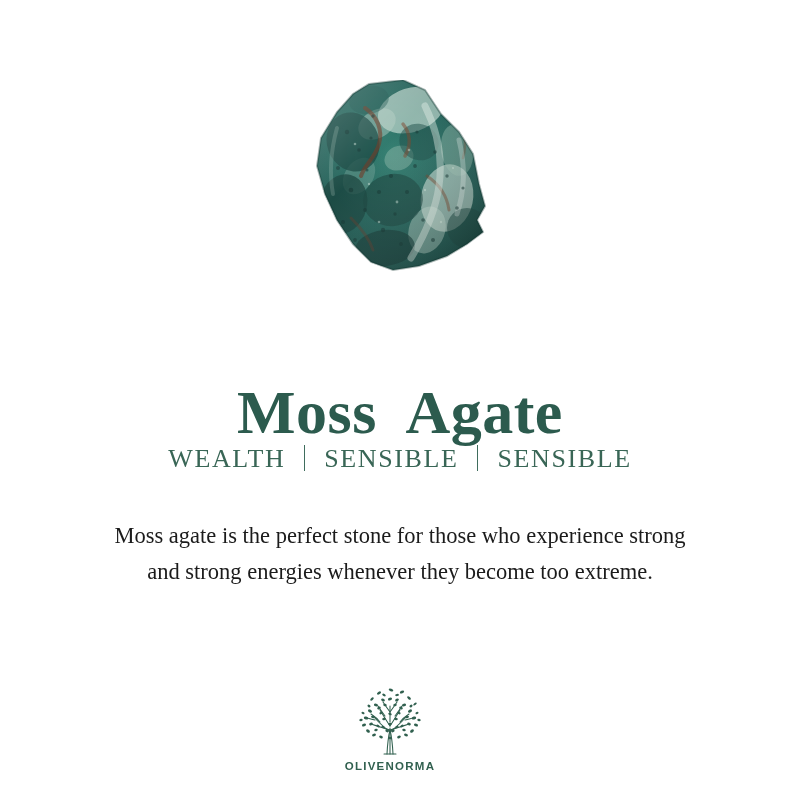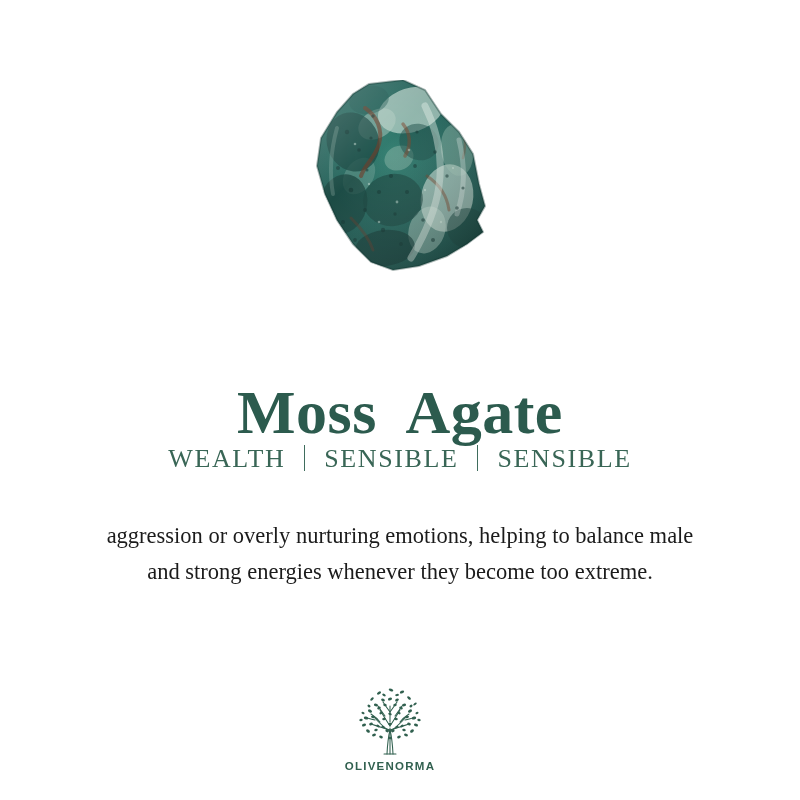--- a/index.html
+++ b/index.html
@@ -230,21 +230,21 @@
 
   <div class="subtitle">
     <span class="kw">WEALTH</span>
     <span class="sep"></span>
     <span class="kw">SENSIBLE</span>
     <span class="sep"></span>
     <span class="kw">SENSIBLE</span>
   </div>
 
   <div class="body-copy">
-    <span class="line">aggression or overly nurturing emotions, helping to balance male</span>
+    <span class="line">Moss agate is the perfect stone for those who experience strong</span>
     <span class="line">and strong energies whenever they become too extreme.</span>
   </div>
 
   <div class="logo">
     <svg class="logo-mark" viewBox="0 0 86 70" aria-hidden="true">
       <g stroke="#31604f" stroke-width="1.05" fill="none" stroke-linecap="round">
 
         <path d="M43 68 L43 42"></path>
         <path d="M40 68 C40.5 58 41.5 50 43 44"></path>
         <path d="M46 68 C45.5 58 44.5 50 43 44"></path>

